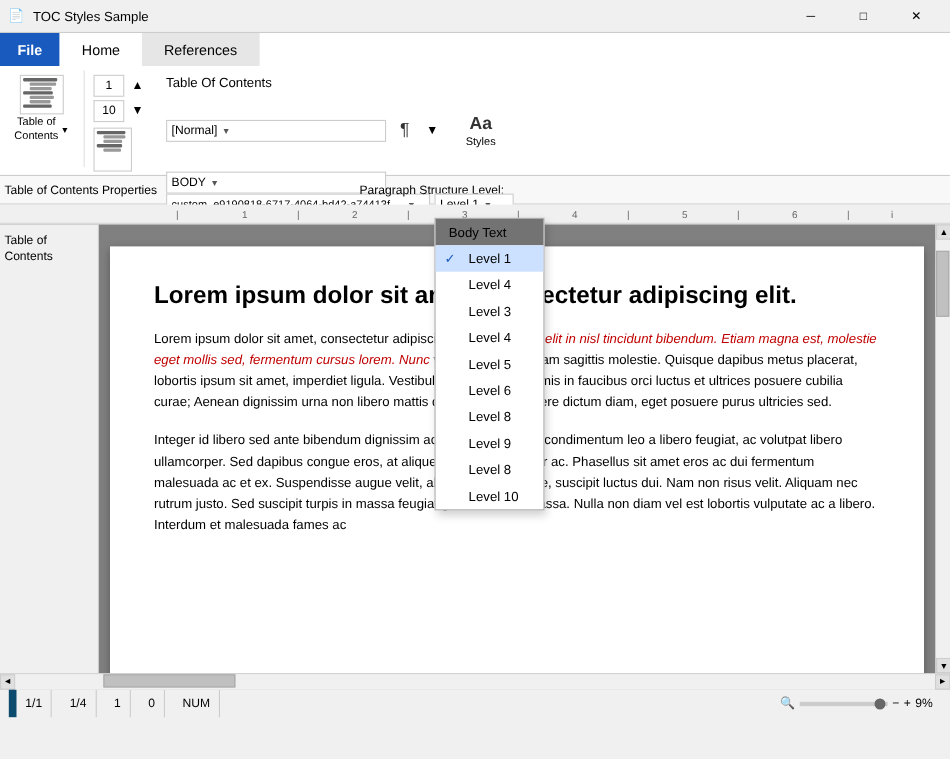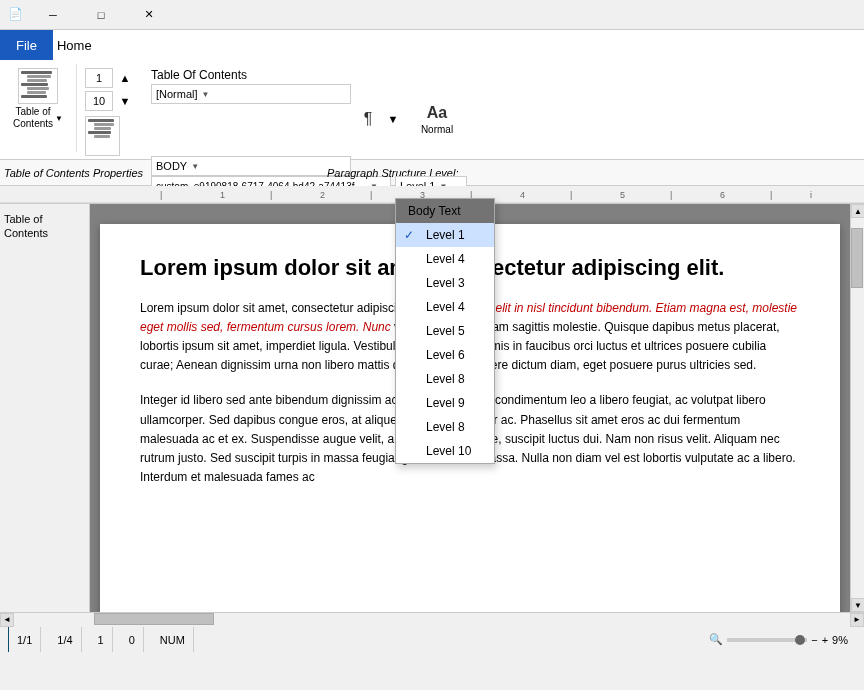--- a/index.html
+++ b/index.html
@@ -29,26 +29,26 @@
       background: #fff;
       display: flex;
       align-items: center;
     }
     .menu-file {
       height: 100%;
       padding: 0 16px;
       background: #185abd;
       color: white;
       display: flex; align-items: center;
-      font-size: 13px; font-weight: 400;
+      font-size: 13px; font-weight: 700;
       cursor: pointer;
     }
     .menu-item {
       height: 100%;
-      padding: 0 4px;
+      padding: 0 20px;
       display: flex; align-items: center;
       font-size: 13px;
       cursor: pointer;
       color: #000;
     }
     .menu-item:hover, .menu-item.active { background: #e6e6e6; }
 
     
     .ribbon {
       background: #fff;
@@ -128,21 +128,20 @@
     
     .psl-row {
       background: #f8f8f8;
       border-bottom: 1px solid #ccc;
       display: flex;
       align-items: center;
       height: 26px;
       padding: 0 4px;
       gap: 4px;
       font-size: 11px;
-      font-style: italic;
     }
 
     
     .ruler {
       height: 18px;
       background: #f0f0f0;
       border-bottom: 1px solid #ccc;
       position: relative;
       overflow: hidden;
     }
@@ -249,21 +248,21 @@
       padding: 0 8px;
       font-size: 11px;
       gap: 8px;
     }
     .status-item {
       padding: 0 8px;
       height: 100%;
       display: flex; align-items: center;
       border-right: 1px solid #ccc;
     }
-    .status-item:first-child { border-left: 1px solid #0c4a6e; }
+    .status-item:first-child { border-left: 7px solid #0c4a6e; }
 
     
     .h-scroll-area {
       height: 14px;
       background: #f0f0f0;
       border-top: 1px solid #ccc;
       display: flex;
       align-items: center;
     }
     .h-scroll-btn {
@@ -357,30 +356,32 @@
       left: 8px;
       color: #185abd;
       font-size: 12px;
     }
   </style>
 </head>
 <body>
 
 <div class="title-bar">
   <span class="title-bar-icon">📄</span>
+  <span class="title-bar-text">TOC Styles Sample</span>
   <div class="title-bar-controls">
     <button class="title-bar-btn">─</button>
     <button class="title-bar-btn">□</button>
     <button class="title-bar-btn close">✕</button>
   </div>
 </div>
 
 <div class="menu-bar">
   <div class="menu-file">File</div>
   <div class="menu-item">Home</div>
+  <div class="menu-item active">References</div>
 </div>
 
 <div class="ribbon">
 
   <div class="ribbon-group">
     <div class="ribbon-large-btn">
 
       <div class="toc-thumb">
         <div class="toc-thumb-line" style="width:90%"></div>
         <div class="toc-thumb-line indent" style="width:70%"></div>
@@ -412,32 +413,32 @@
       <div class="toc-thumb-line indent" style="width:70%"></div>
       <div class="toc-thumb-line indent" style="width:60%"></div>
       <div class="toc-thumb-line" style="width:80%"></div>
       <div class="toc-thumb-line indent" style="width:55%"></div>
     </div>
   </div>
 
   <div style="display:flex; flex-direction:column; flex:1; padding-top:4px;">
     <div style="font-size:12px; font-weight:500; color:#000; margin-bottom:2px;">Table Of Contents</div>
 
-    <div style="display:flex; gap:4px; margin-bottom:2px;">
+    <div style="display:flex; gap:4px; margin-bottom:2px;align-items:center;">
       <div class="toolbar-dropdown" style="width:200px;">
         <span>[Normal]</span>
         <span class="arrow">▼</span>
       </div>
       <div style="display:flex; align-items:center; gap:2px;">
         <div class="para-btn">¶</div>
         <div class="ribbon-icon-btn">▼</div>
       </div>
       <div class="styles-btn">
         <div style="font-size:16px; font-weight:bold; color:#333;">Aa</div>
-        <span style="font-size:10px;">Normal</span>
+        <span style="font-size:10px;">Styles</span>
       </div>
     </div>
 
     <div style="display:flex; gap:4px; margin-bottom:0;">
       <div class="toolbar-dropdown" style="width:200px;">
         <span>BODY</span>
         <span class="arrow">▼</span>
       </div>
     </div>
 

